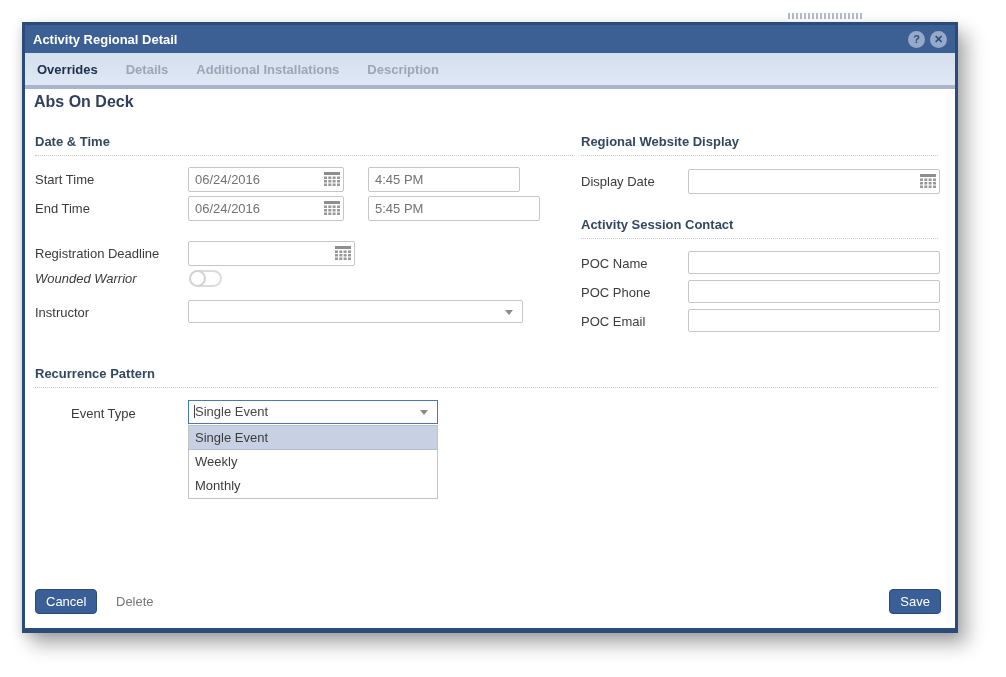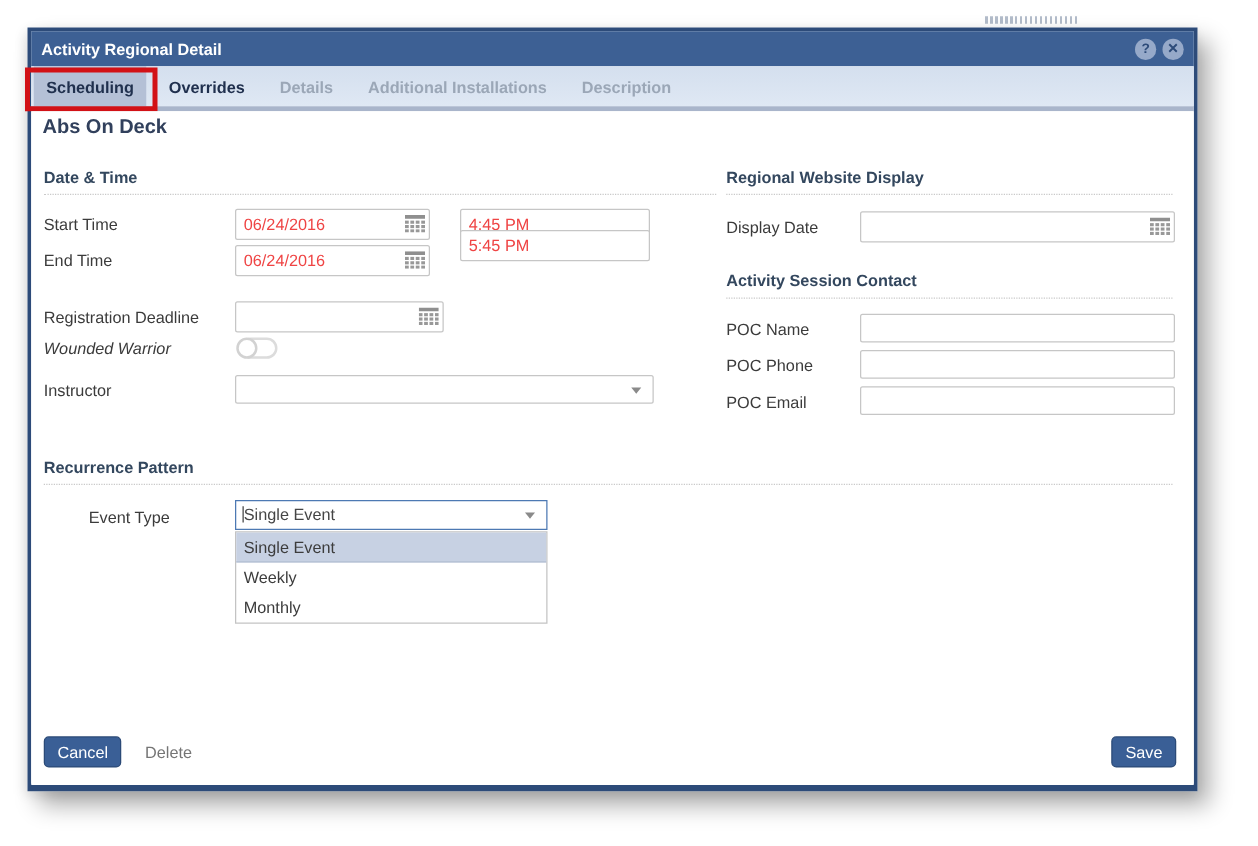--- a/index.html
+++ b/index.html
@@ -28,21 +28,21 @@
         border:4px solid #d21116;pointer-events:none;}
   .tab.disabled{color:#9ba7b7;cursor:default;}
   
   .content{position:relative;height:538px;background:#fff;font-size:13px;color:#3c3c3c;}
   .abs{position:absolute;}
   .page-title{left:9px;top:4px;font-size:16px;font-weight:bold;color:#31405c;}
   .sec-head{font-weight:bold;color:#33475e;font-size:13px;}
   .rule{border-top:1px dotted #c9c9c9;height:0;}
   .lbl{color:#3b3b3b;}
   .tb{position:absolute;box-sizing:border-box;border:1px solid #c6c6c6;border-radius:2px;
-        background:#fff;font-size:13px;color:#ef4444;padding:0 6px;
+        background:#fff;font-size:13px;color:#737373;padding:0 6px;
         font-family:"Liberation Sans",sans-serif;outline:none;}
   .date-wrap{position:absolute;}
   .date-wrap .tb{position:absolute;left:0;top:0;width:100%;height:100%;padding-right:24px;}
   .cal-btn{position:absolute;right:4px;top:5px;width:16px;height:14px;cursor:pointer;background:none;border:none;padding:0;}
   
   .toggle{position:absolute;width:34px;height:17px;cursor:pointer;}
   .toggle-track{position:absolute;left:3px;top:0;width:30px;height:17px;border:2px solid #dcdcdc;
         border-radius:9px;box-sizing:border-box;background:#fff;}
   .toggle-knob{position:absolute;left:0;top:0;width:17px;height:17px;border:2px solid #d2d2d2;
         border-radius:50%;background:#fff;box-sizing:border-box;}
@@ -76,24 +76,20 @@
 
     <div class="titlebar">
       <span class="title">Activity Regional Detail</span>
       <div class="titlebar-icons">
         <span class="circle-btn">?</span>
         <span class="circle-btn">✕</span>
       </div>
     </div>
 
     <div class="tabbar">
-      <div class="tab active">
-        <span>Scheduling</span>
-        <div class="red-box"></div>
-      </div>
       <div class="tab">
         <span>Overrides</span>
       </div>
       <div class="tab disabled">
         <span>Details</span>
       </div>
       <div class="tab disabled">
         <span>Additional Installations</span>
       </div>
       <div class="tab disabled">
@@ -149,21 +145,21 @@
                 <rect x="8.6" y="8" width="3" height="2.5"></rect>
                 <rect x="13" y="8" width="3" height="2.5"></rect>
             <rect x="0" y="11.5" width="3" height="2.5"></rect>
                 <rect x="4.3" y="11.5" width="3" height="2.5"></rect>
                 <rect x="8.6" y="11.5" width="3" height="2.5"></rect>
                 <rect x="13" y="11.5" width="3" height="2.5"></rect>
               </g>
             </svg>
         </button>
       </div>
-      <input class="tb" style="left: 343px; top: 95px; width: 152px; height: 25px;" value="5:45 PM">
+      <input class="tb" style="left: 343px; top: 107px; width: 172px; height: 25px;" value="5:45 PM">
 
       <div class="abs lbl" style="left:10px;top:157px;">Registration Deadline</div>
       <div class="date-wrap" style="left:163px;top:152px;width:167px;height:25px;">
         <input class="tb" value="" style="">
         <button class="cal-btn">
           <svg width="16" height="14" viewBox="0 0 16 14">
               <rect x="0" y="0" width="16" height="3" fill="#8f8f8f"></rect>
             <g fill="#989898">
                 <rect x="0" y="4.5" width="3" height="2.5"></rect>
                 <rect x="4.3" y="4.5" width="3" height="2.5"></rect>

